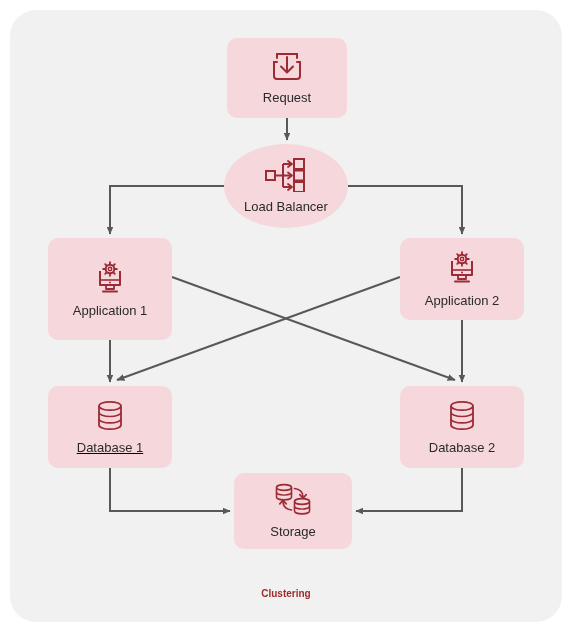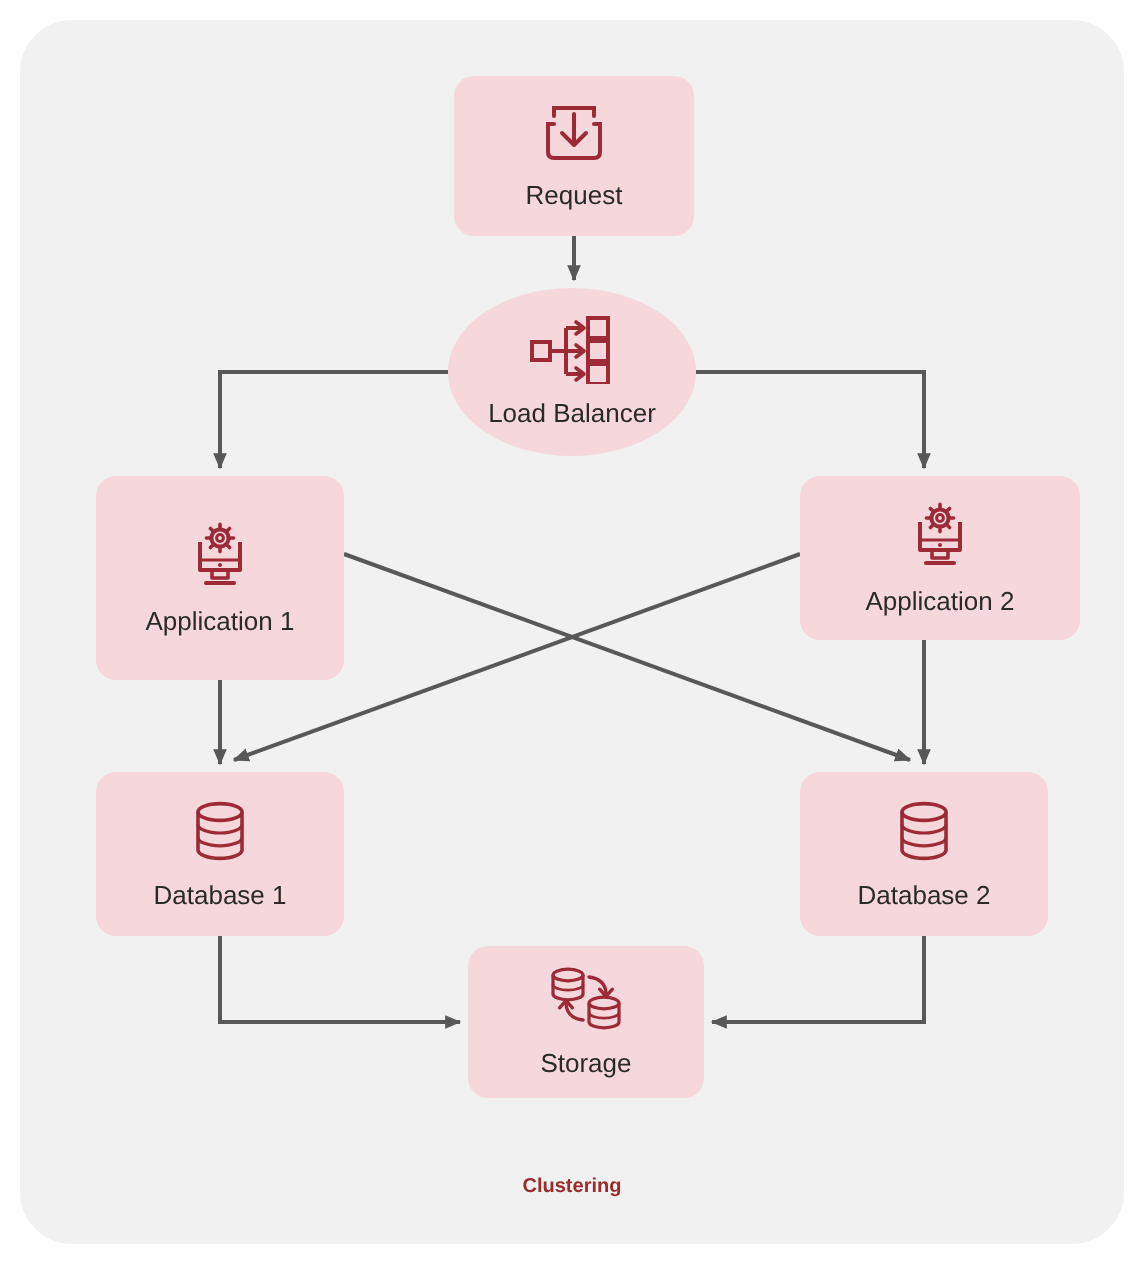--- a/index.html
+++ b/index.html
@@ -159,21 +159,21 @@
           <path d="M13.2,4.2 L14.5,5.5"></path>
           <path d="M21.5,12.5 L22.8,13.8"></path>
           <path d="M22.8,4.2 L21.5,5.5"></path>
           <path d="M14.5,12.5 L13.2,13.8"></path>
         </g>
       </svg>
     </span>
     <span class="label">Application 1</span>
   </div>
 
-  <div class="node rect" style="left:400px; top:238px; width:140px; height:82px;text-align:right;">
+  <div class="node rect" style="left:400px; top:238px; width:124px; height:82px;text-align:right;">
     <span class="icon">
       <svg width="36" height="36" viewBox="0 0 36 36">
         <path d="M8,11 L8,25 L28,25 L28,11" stroke="#9c2b36" stroke-width="2" fill="none" stroke-linejoin="round"></path>
         <path d="M8,20 L28,20" stroke="#9c2b36" stroke-width="1.6" fill="none"></path>
         <circle cx="18" cy="22.5" r="1" fill="#9c2b36"></circle>
         <path d="M14,25 L14,29 L22,29 L22,25" stroke="#9c2b36" stroke-width="1.8" fill="none" stroke-linejoin="round"></path>
         <path d="M11,31.5 L25,31.5" stroke="#9c2b36" stroke-width="2" fill="none" stroke-linecap="round"></path>
         <circle cx="18" cy="9" r="4.3" stroke="#9c2b36" stroke-width="2" fill="none"></circle>
         <circle cx="18" cy="9" r="1.7" stroke="#9c2b36" stroke-width="1.5" fill="none"></circle>
         <g stroke="#9c2b36" stroke-width="1.8" stroke-linecap="round">
@@ -184,21 +184,21 @@
           <path d="M13.2,4.2 L14.5,5.5"></path>
           <path d="M21.5,12.5 L22.8,13.8"></path>
           <path d="M22.8,4.2 L21.5,5.5"></path>
           <path d="M14.5,12.5 L13.2,13.8"></path>
         </g>
       </svg>
     </span>
     <span class="label">Application 2</span>
   </div>
 
-  <div class="node rect" style="left:48px; top:386px; width:124px; height:82px;">
+  <div class="node rect" style="left:48px; top:386px; width:124px; height:82px;text-decoration:underline;">
     <span class="icon">
       <svg width="34" height="34" viewBox="0 0 34 34">
         <ellipse cx="17" cy="7" rx="11" ry="4.2" stroke="#9c2b36" stroke-width="1.8" fill="none"></ellipse>
         <path d="M6,7 L6,26" stroke="#9c2b36" stroke-width="1.8" fill="none"></path>
         <path d="M28,7 L28,26" stroke="#9c2b36" stroke-width="1.8" fill="none"></path>
         <path d="M6,26 A11,4.2 0 0 0 28,26" stroke="#9c2b36" stroke-width="1.8" fill="none"></path>
         <path d="M6,13.3 A11,4.2 0 0 0 28,13.3" stroke="#9c2b36" stroke-width="1.6" fill="none"></path>
         <path d="M6,19.7 A11,4.2 0 0 0 28,19.7" stroke="#9c2b36" stroke-width="1.6" fill="none"></path>
       </svg>
     </span>

